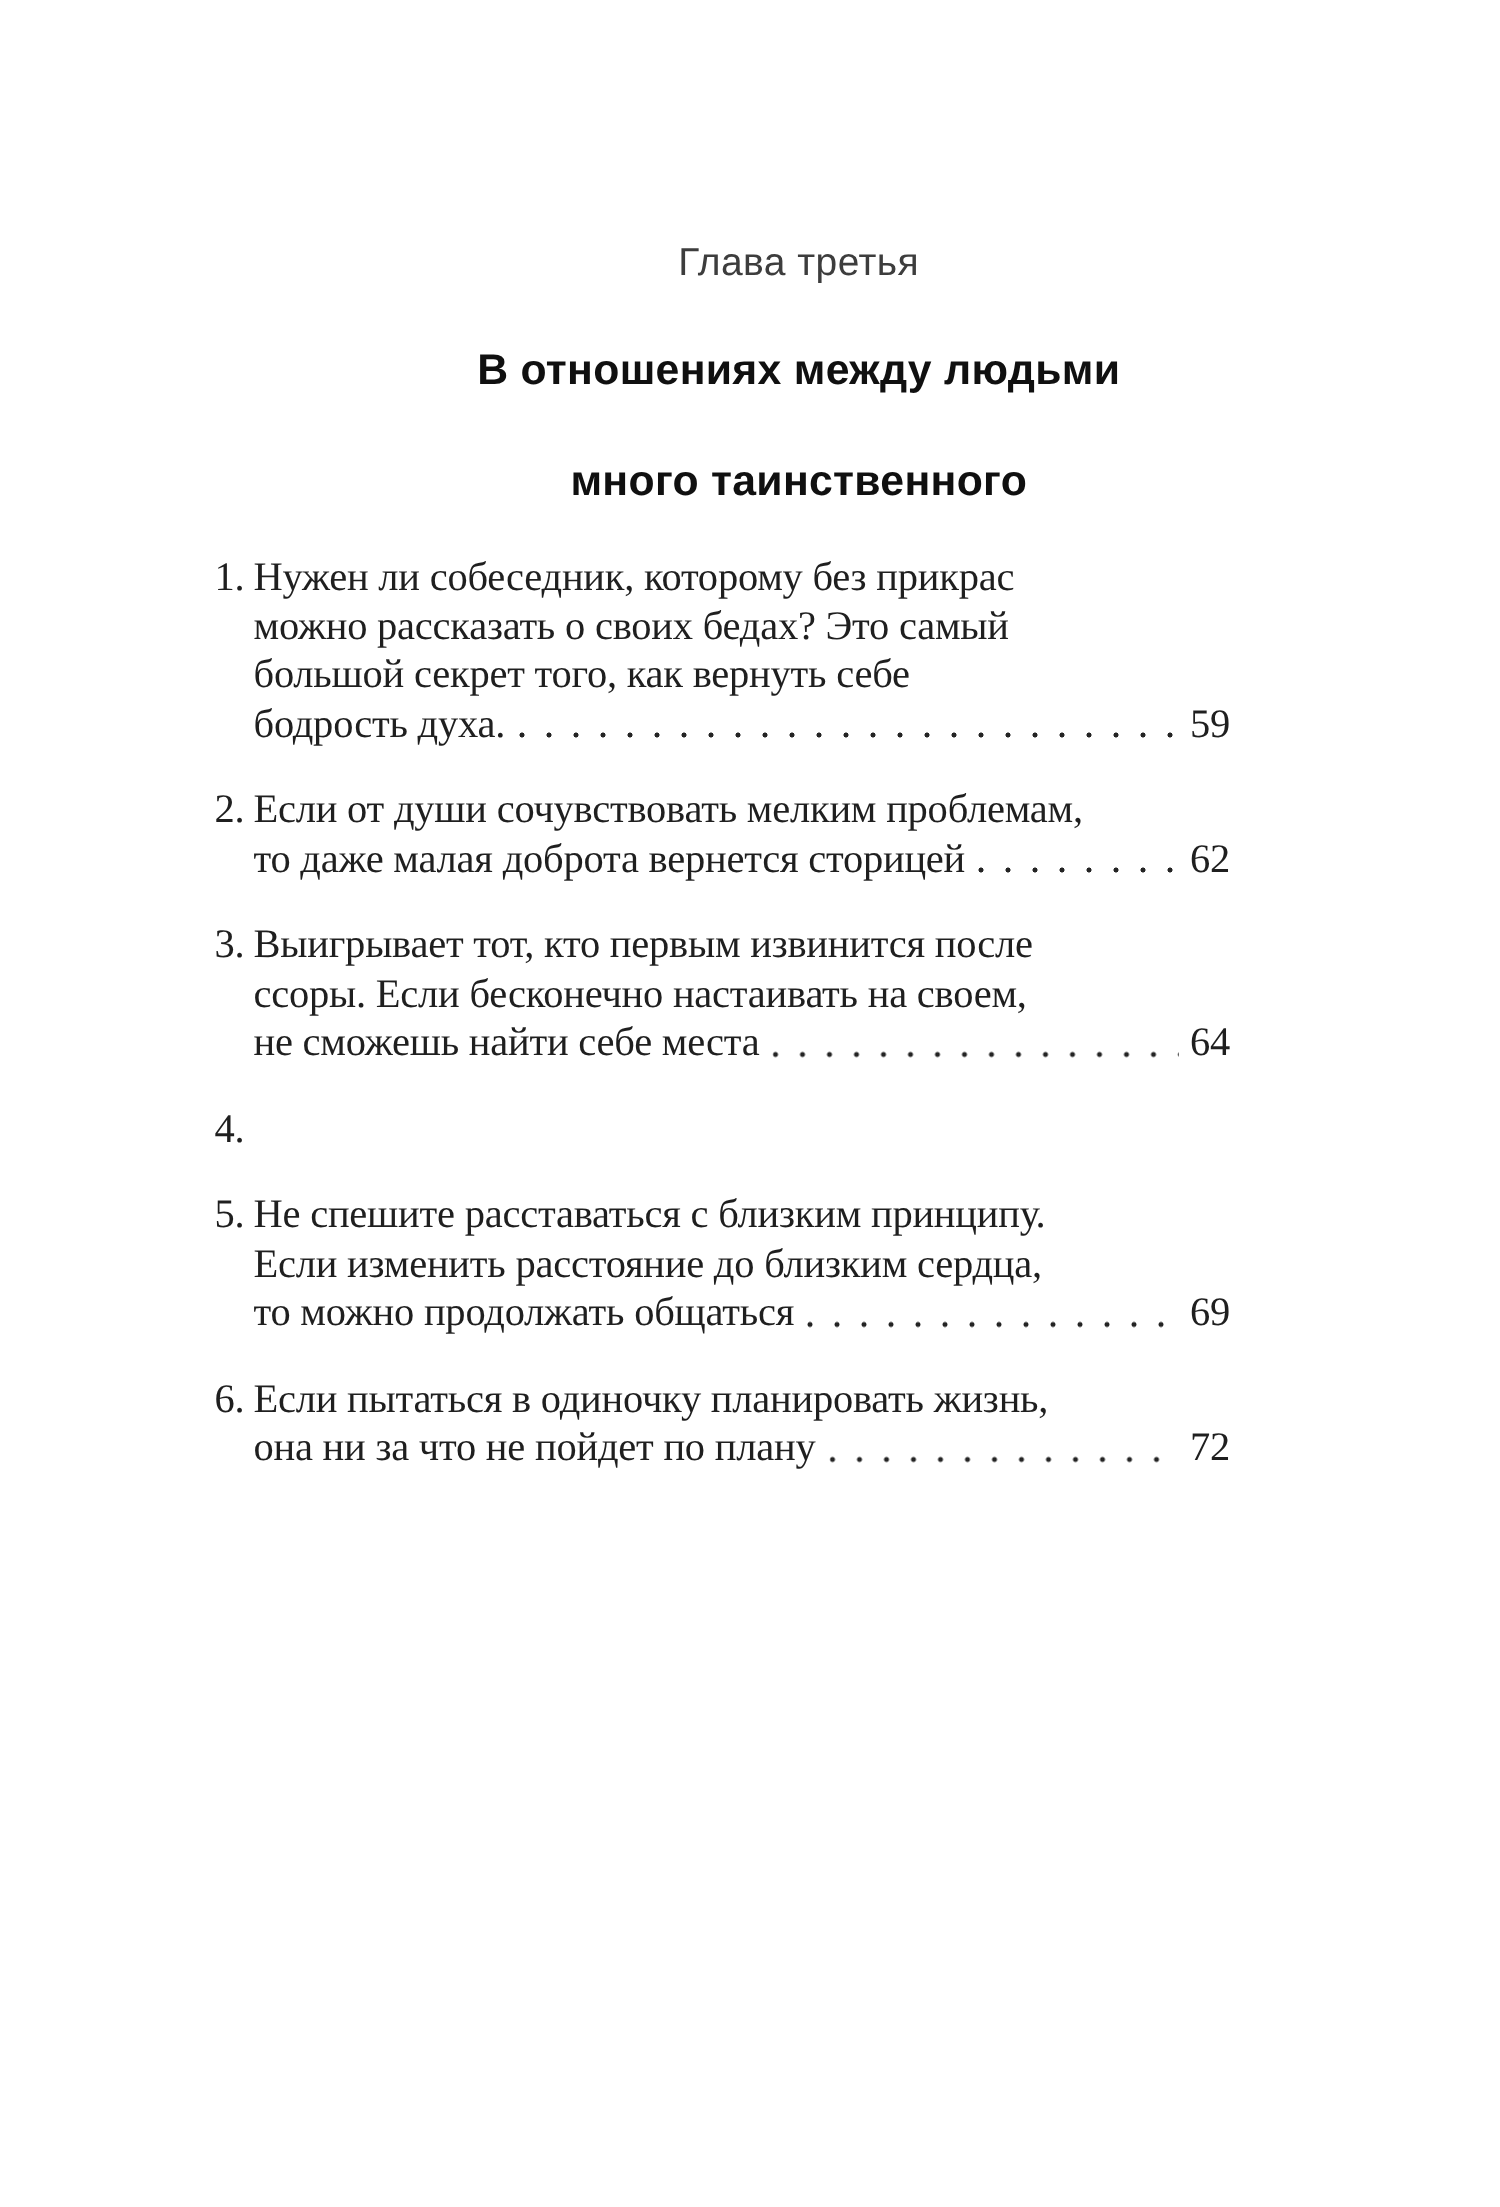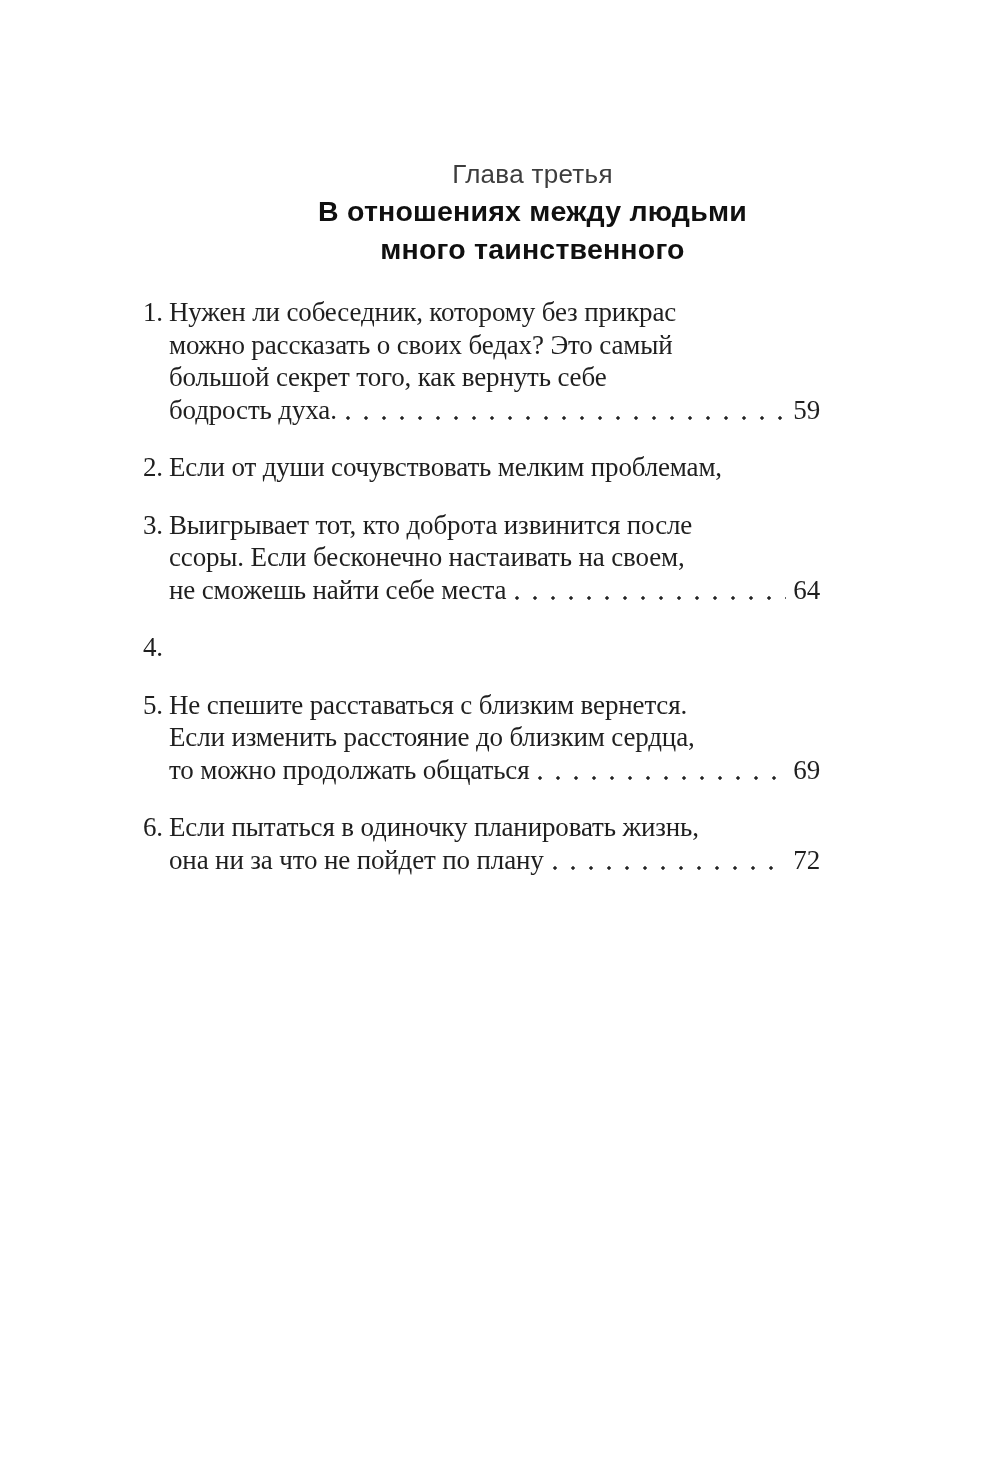--- a/index.html
+++ b/index.html
@@ -26,20 +26,21 @@
     font-weight: 400;
     color: #3d3d3d;
     letter-spacing: 0.3px;
   }
   .chapter-title-line {
     font-size: 28.5px;
     line-height: 38px;
     font-weight: 700;
     color: #101010;
     letter-spacing: 0.2px;
+    margin-top: 36px;
   }
   .toc {
     margin-top: 28px;
     padding-left: 143px;
     padding-right: 180px;
     font-family: "Liberation Serif", serif;
     font-size: 27px;
     line-height: 32.5px;
     letter-spacing: -0.15px;
     color: #1f1f1f;
@@ -100,46 +101,51 @@
           <span class="dot-leader"></span>
           <span class="page-num">59</span>
         </div>
       </div>
     </div>
 
     <div class="toc-item">
       <div class="toc-num">2.</div>
       <div class="toc-body">
         <div>Если от души сочувствовать мелким проблемам,</div>
+        <div class="leader-row">
+          <span class="leader-text">то даже малая доброта вернется сторицей</span>
+          <span class="dot-leader"></span>
+          <span class="page-num">62</span>
+        </div>
       </div>
     </div>
 
     <div class="toc-item">
       <div class="toc-num">3.</div>
       <div class="toc-body">
-        <div>Выигрывает тот, кто доброта извинится после</div>
+        <div>Выигрывает тот, кто первым извинится после</div>
         <div>ссоры. Если бесконечно настаивать на своем,</div>
         <div class="leader-row">
           <span class="leader-text">не сможешь найти себе места</span>
           <span class="dot-leader"></span>
           <span class="page-num">64</span>
         </div>
       </div>
     </div>
 
     <div class="toc-item">
       <div class="toc-num">4.</div>
       <div class="toc-body">
       </div>
     </div>
 
     <div class="toc-item">
       <div class="toc-num">5.</div>
       <div class="toc-body">
-        <div>Не спешите расставаться с близким вернется.</div>
+        <div>Не спешите расставаться с близким принципу.</div>
         <div>Если изменить расстояние до близким сердца,</div>
         <div class="leader-row">
           <span class="leader-text">то можно продолжать общаться</span>
           <span class="dot-leader"></span>
           <span class="page-num">69</span>
         </div>
       </div>
     </div>
 
     <div class="toc-item">

